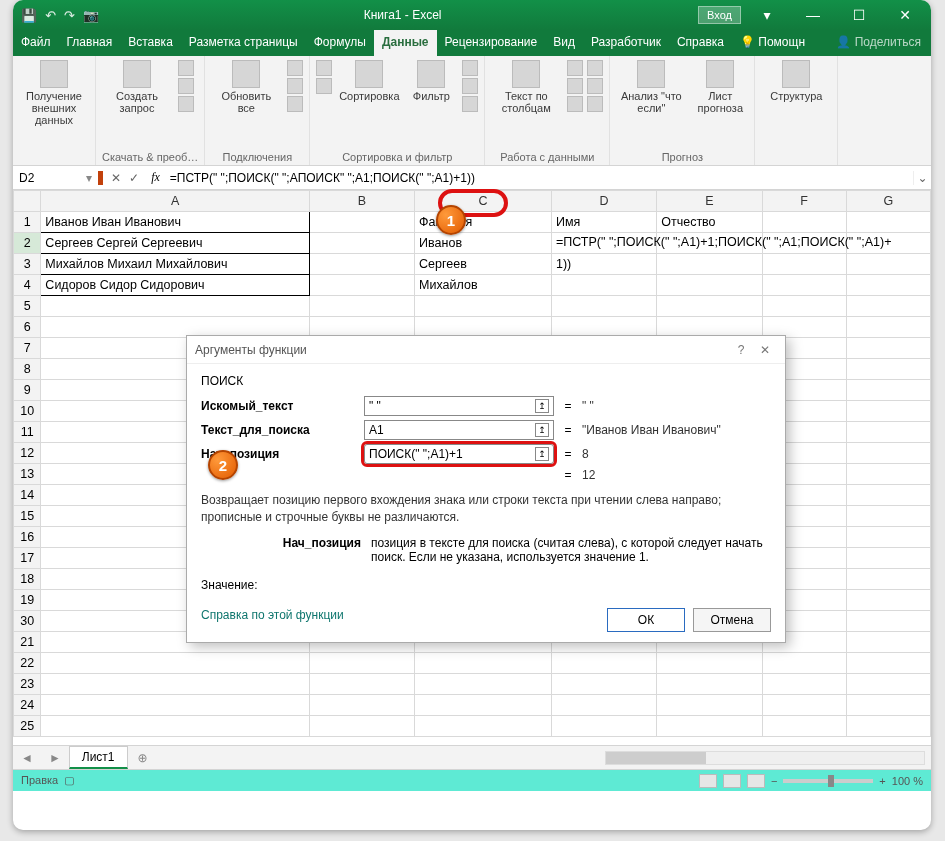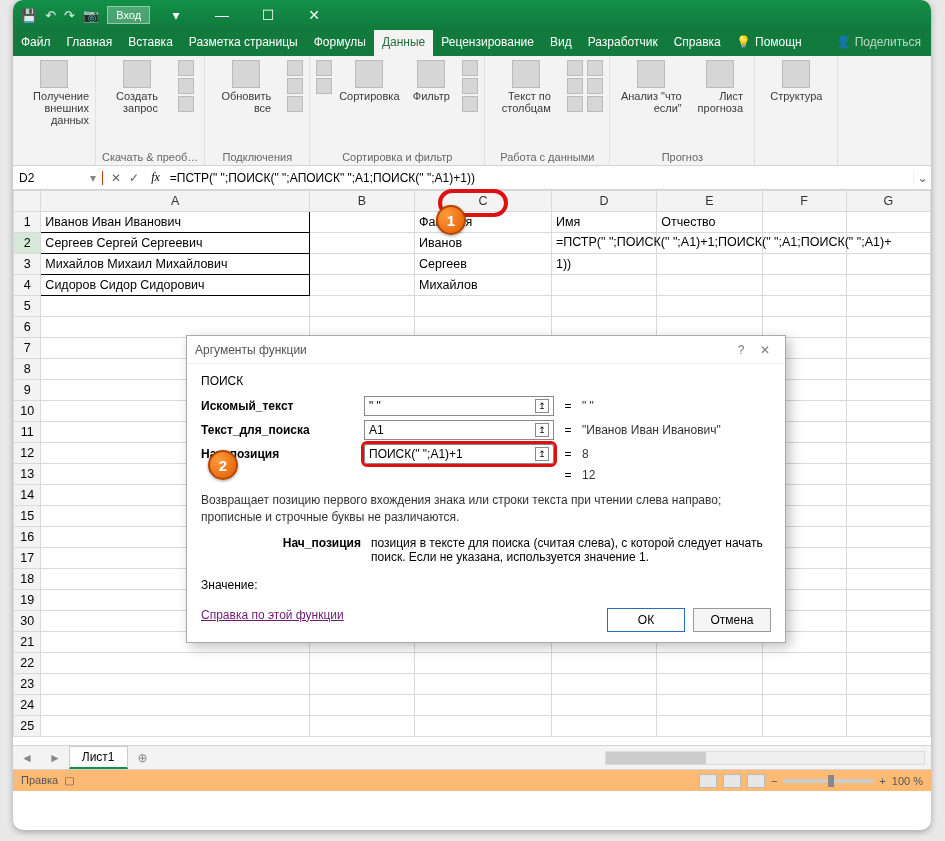--- a/index.html
+++ b/index.html
@@ -11,38 +11,38 @@
 .titlebar .qat { display: flex; gap: 8px; padding: 0 8px; align-items: center; }
 .titlebar .qat span { opacity: .85; font-size: 13px; }
 .titlebar .title { flex: 1; text-align: center; }
 .titlebar .right { display: flex; align-items: center; gap: 6px; padding-right: 6px; }
 .signin { background: rgba(255,255,255,.25); padding: 2px 8px; font-size: 11px; border: 1px solid rgba(255,255,255,.4); }
 .winbtn { width: 40px; text-align: center; font-size: 14px; }
 
 
 .ribbon-tabs { height: 26px; background: #117a3c; display: flex; align-items: stretch; color: #fff; font-size: 12px; }
 .ribbon-tabs .tab { padding: 5px 8px; cursor: pointer; }
-.ribbon-tabs .tab.active { background: #f3f3f3; color: #2a6e3f; }
+.ribbon-tabs .tab.active { background: #f3f3f3; color: #2a6e3f; font-weight: bold; }
 .ribbon-tabs .spacer { flex: 1; }
 .ribbon-tabs .share { padding: 5px 10px; opacity: .7; }
 
 
 .ribbon { height: 110px; background: #f3f3f3; border-bottom: 1px solid #d4d4d4; display: flex; font-size: 11px; color: #3a3a3a; }
 .rgroup { border-right: 1px solid #e1e1e1; padding: 4px 6px 2px; display: flex; flex-direction: column; justify-content: space-between; }
 .rgroup .lbl { text-align: center; color: #666; font-size: 11px; white-space: nowrap; padding-top: 2px; }
 .rgroup .ctrls { flex: 1; display: flex; align-items: flex-start; gap: 6px; }
-.big { display: flex; flex-direction: column; align-items: center; width: 70px; text-align: right; gap: 2px; }
+.big { display: flex; flex-direction: column; align-items: center; width: 70px; text-align: center; gap: 2px; }
 .big .ic { width: 28px; height: 28px; background: #d6d6d6; border: 1px solid #bbb; }
 .small-col { display: flex; flex-direction: column; gap: 2px; }
 .small-row { display: flex; gap: 4px; align-items: center; }
 .small-ic { width: 16px; height: 16px; background: #d6d6d6; border: 1px solid #bbb; }
 
 
 .fx-row { height: 24px; border-bottom: 1px solid #d4d4d4; display: flex; align-items: center; font-size: 12px; background: #fff; }
-.namebox { width: 90px; border-right: 1px solid #c2410c; padding: 0 6px; display: flex; align-items: center; justify-content: space-between; }
+.namebox { width: 90px; border-right: 5px solid #c2410c; padding: 0 6px; display: flex; align-items: center; justify-content: space-between; }
 .fxbtns { display: flex; gap: 8px; padding: 0 8px; color: #666; }
 .fxlabel { padding: 0 4px; font-style: italic; font-family: "Times New Roman", serif; }
 .formula { flex: 1; padding: 0 6px; position: relative; white-space: nowrap; }
 .formula .hl { background: #fff; }
 .fx-expand { width: 18px; text-align: center; color: #666; border-left: 1px solid #eee; }
 
 
 .grid-wrap { position: relative; height: 555px; overflow: hidden; background: #fff; }
 table.sheet { border-collapse: collapse; table-layout: fixed; width: 100%; font-size: 12.5px; }
 table.sheet th, table.sheet td { border: 1px solid #d9d9d9; height: 21px; padding: 0 4px; text-align: left; white-space: nowrap; overflow: visible; }
@@ -63,21 +63,21 @@
 
 .sheettabs { height: 24px; border-top: 1px solid #d4d4d4; display: flex; align-items: center; font-size: 12px; background: #f3f3f3; }
 .sheettabs .nav { padding: 0 8px; color: #888; }
 .sheettabs .stab { padding: 3px 12px; background: #fff; border: 1px solid #ccc; border-bottom: 2px solid #129048; }
 .sheettabs .add { padding: 0 10px; color: #888; }
 .sheettabs .scroll { flex: 1; display: flex; justify-content: flex-end; align-items: center; padding-right: 6px; }
 .sheettabs .htrack { width: 320px; height: 14px; background: #efefef; border: 1px solid #ddd; position: relative; }
 .sheettabs .hthumb { position: absolute; left: 0; top: 0; width: 100px; height: 12px; background: #cdcdcd; }
 
 
-.status { height: 22px; background: #fdba74; border-top: 1px solid #d4d4d4; display: flex; align-items: center; font-size: 11px; color: #555; padding: 0 8px; justify-content: space-between; }
+.status { height: 22px; background: #5eead4; border-top: 1px solid #d4d4d4; display: flex; align-items: center; font-size: 11px; color: #555; padding: 0 8px; justify-content: space-between; }
 .viewbtns { display: flex; gap: 6px; align-items: center; }
 .viewbtns .vb { width: 18px; height: 14px; border: 1px solid #bbb; background: #e6e6e6; }
 .zoom-slider { width: 90px; height: 4px; background: #ccc; position: relative; }
 .zoom-slider .zt { position: absolute; top: -4px; left: 45px; width: 6px; height: 12px; background: #888; }
 
 
 .dialog { position: absolute; left: 173px; top: 335px; width: 600px; background: #fff; border: 1px solid #aaa; box-shadow: 4px 4px 12px rgba(0,0,0,.25); font-size: 12px; }
 .dlg-title { height: 28px; background: #fff; border-bottom: 1px solid #eee; display: flex; align-items: center; padding: 0 8px; color: #555; }
 .dlg-title .t { flex: 1; }
 .dlg-title .h, .dlg-title .x { width: 24px; text-align: center; color: #777; cursor: pointer; }
@@ -88,41 +88,42 @@
 .argrow .ain { width: 190px; height: 20px; border: 1px solid #888; padding: 0 4px; background: #fff; display: flex; align-items: center; justify-content: space-between; }
 .argrow .ain.hl { outline: 3px solid #d11; border-radius: 3px; }
 .argrow .collapse { width: 14px; height: 14px; border: 1px solid #888; font-size: 9px; text-align: center; line-height: 12px; }
 .argrow .eq { width: 12px; text-align: center; }
 .argrow .res { color: #333; }
 .desc { margin: 10px 0; color: #333; line-height: 1.4; }
 .argdesc { display: flex; margin: 6px 0 14px; }
 .argdesc .al { width: 170px; text-align: right; font-weight: bold; padding-right: 10px; }
 .argdesc .ad { flex: 1; }
 .resultline { margin: 6px 0; }
-.helplink { color: #701a75; text-decoration: underline; cursor: pointer; }
+.helplink { color: #0f766e; cursor: pointer; }
 .dlg-btns { display: flex; justify-content: flex-end; gap: 8px; padding-top: 10px; }
 .dlg-btns button { width: 78px; height: 24px; border: 1px solid #999; background: #f5f5f5; font-size: 12px; }
 .dlg-btns button.primary { border: 1px solid #2a6bc0; background: #fff; }
 
 
 .callout { position: absolute; width: 30px; height: 30px; border-radius: 50%; background: radial-gradient(circle at 30% 30%, #ff9a3b, #e25b00); border: 2px solid #b44400; color: #fff; font-weight: bold; display: flex; align-items: center; justify-content: center; font-size: 15px; box-shadow: 0 1px 3px rgba(0,0,0,.4); }
 .ring1 { position: absolute; border: 4px solid #d11; border-radius: 18px; pointer-events: none; }
 </style>
 </head>
 <body>
 
 <div class="frame">
 
   <div class="titlebar">
     <div class="qat">
       <span>💾</span>
       <span>↶</span>
       <span>↷</span>
       <span>📷</span>
     </div>
+    <div class="title">Книга1 - Excel</div>
     <div class="right">
       <div class="signin">Вход</div>
       <div class="winbtn">▾</div>
       <div class="winbtn">—</div>
       <div class="winbtn">☐</div>
       <div class="winbtn">✕</div>
     </div>
   </div>
 
   <div class="ribbon-tabs">

